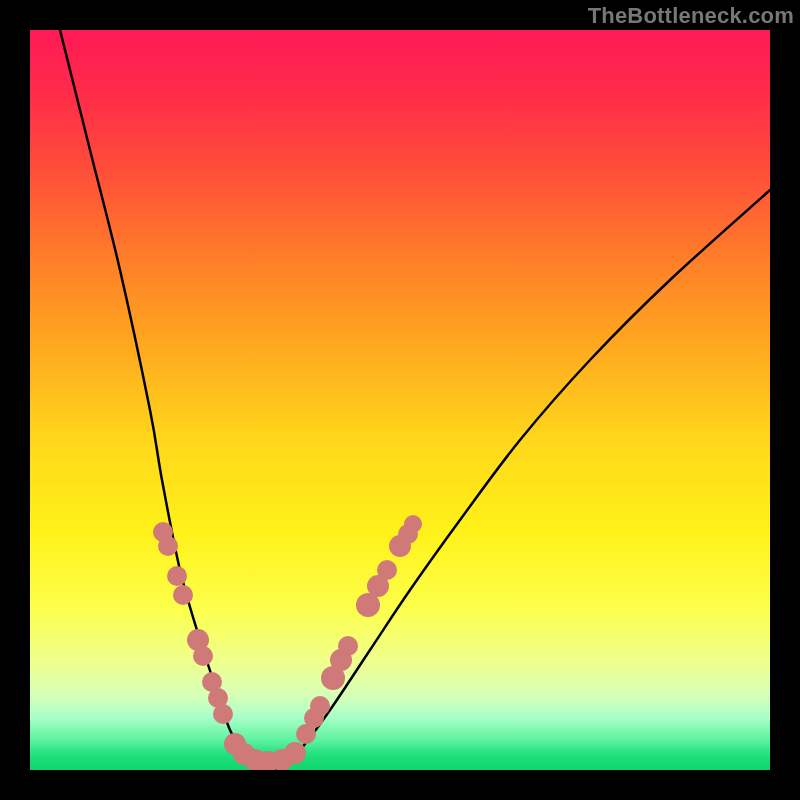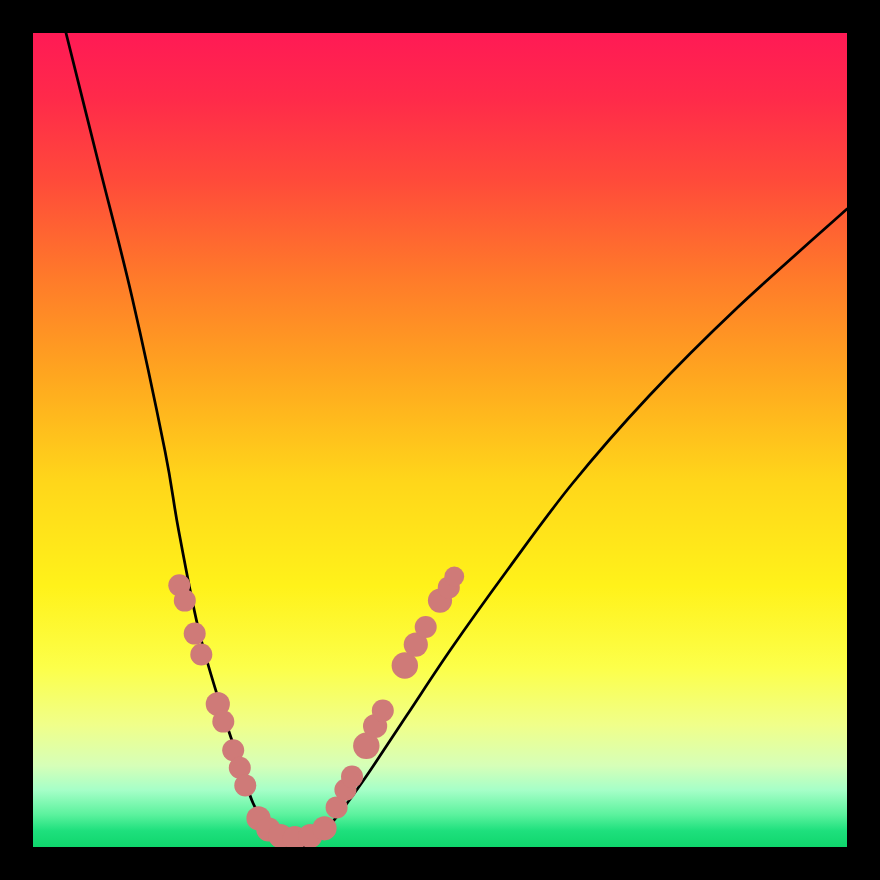--- a/index.html
+++ b/index.html
@@ -92,13 +92,14 @@
         <circle cx="311" cy="630" r="11" fill="#cf7a78"></circle>
         <circle cx="318" cy="616" r="10" fill="#cf7a78"></circle>
         <circle cx="338" cy="575" r="12" fill="#cf7a78"></circle>
         <circle cx="348" cy="556" r="11" fill="#cf7a78"></circle>
         <circle cx="357" cy="540" r="10" fill="#cf7a78"></circle>
         <circle cx="370" cy="516" r="11" fill="#cf7a78"></circle>
         <circle cx="378" cy="504" r="10" fill="#cf7a78"></circle>
         <circle cx="383" cy="494" r="9" fill="#cf7a78"></circle>
       </svg>
   </div>
+  <div class="watermark">TheBottleneck.com</div>
 </div>
 
 </body></html>

